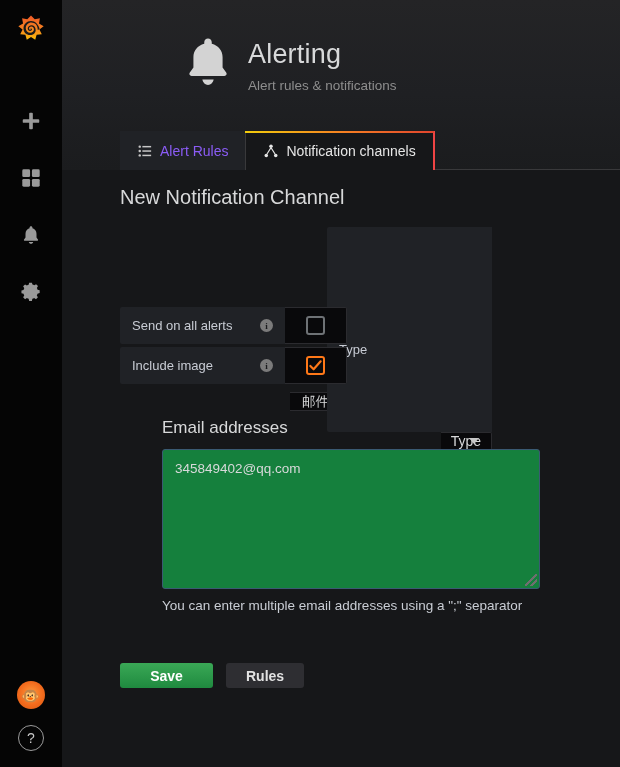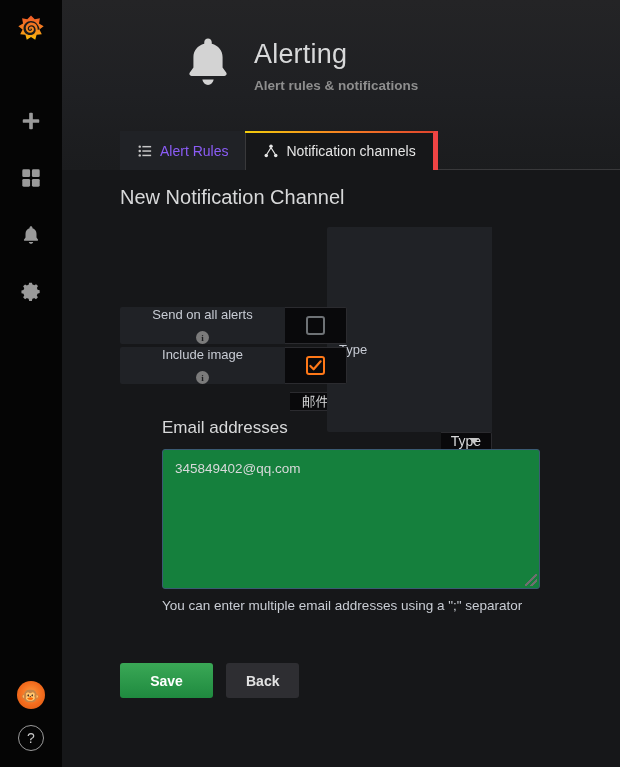--- a/index.html
+++ b/index.html
@@ -46,30 +46,30 @@
   }
 
   
   .page-header-band {
     position: absolute; left: 62px; top: 0; right: 0;
     height: 170px;
     background: linear-gradient(180deg, #242426 0%, #1f2023 55%, #1b1c1e 100%);
   }
   .page-header-inner {
     position: absolute; left: 120px; top: 34px;
-    display: flex; align-items: flex-start; gap: 20px;
+    display: flex; align-items: flex-start; gap: 14px;
   }
   .header-icon { width: 52px; height: 58px; display: flex; align-items: center; justify-content: center; }
   .header-text { padding-top: 6px; }
   .page-title {
     font-size: 27px; color: #d8d9da; font-weight: 400;
     letter-spacing: .2px; line-height: 1.1; margin: 0;
   }
   .page-subtitle {
-    margin-top: 8px; font-size: 13.5px; color: #8e8e8e; font-weight: 700;
+    margin-top: 8px; font-size: 13.5px; color: #8e8e8e; font-weight: 400;
   }
 
   
   .tabbar {
     position: absolute; left: 120px; top: 131px; right: 0;
     height: 39px;
     display: flex; align-items: flex-end;
   }
   .tabbar-underline {
     position: absolute; left: 120px; top: 169px; right: 0;
@@ -82,21 +82,21 @@
     padding: 0 17px;
     font-size: 14px; color: #d8d9da;
     cursor: pointer;
     background: transparent;
   }
   .tab.inactive { background: #202226; color: #8b5cf6; }
   .tab.active {
     background: #161719;
     color: #e6e6e6;
     border-left: 1px solid #39393b;
-    border-right: 5px solid #ef4444;
+    border-right: 2px solid #ef4444;
     z-index: 2;
   }
   .tab.active::before {
     content: ""; position: absolute; left: -1px; right: -1px; top: 0;
     height: 2px;
     background: linear-gradient(90deg, #f2cc0c 0%, #f57c23 55%, #e0442e 100%);
   }
   .tab.active::after {
     content: ""; position: absolute; left: 0; right: 0; bottom: -1px;
     height: 2px; background: #161719; z-index: 3;
@@ -118,21 +118,21 @@
     height: 37px; margin-bottom: 3px; flex-direction: column;
   }
   .row-label {
     width: 165px; flex: 0 0 165px;
     background: #202226;
     display: flex; align-items: center;
     padding: 0 12px;
     font-size: 13px; color: #c8ccd4;
     border-radius: 2px 0 0 2px;
   }
-  .row-label.with-info { justify-content: space-between; flex-direction: column; }
+  .row-label.with-info { justify-content: space-between; }
   .info-icon {
     width: 13px; height: 13px; border-radius: 50%;
     background: #7b7b7b; color: #1b1c1e;
     font-size: 9px; font-weight: bold;
     display: flex; align-items: center; justify-content: center;
     font-family: "Liberation Serif", serif;
     cursor: pointer;
   }
   .row-field {
     flex: 1;
@@ -211,21 +211,21 @@
   }
   .helper-text { margin-top: 9px; font-size: 13.5px; color: #c9cdd4; }
 
   
   .button-bar { margin-top: 50px; display: flex; gap: 13px; }
   .btn {
     border: none; border-radius: 3px;
     font-size: 14px; font-weight: bold;
     font-family: "Liberation Sans", sans-serif;
     color: #fff; cursor: pointer;
-    height: 35px; padding: 0 20px;
+    height: 25px; padding: 0 20px;
     display: flex; align-items: center; justify-content: center;
   }
   .btn-save { background: linear-gradient(180deg, #3aa856 0%, #1f8a3f 100%); min-width: 93px; }
   .btn-test { background: linear-gradient(180deg, #1f82b8 0%, #0d6a9a 100%); min-width: 99px; }
   .btn-back { background: #2e2e32; color: #e2e2e2; min-width: 62px; }
 </style>
 </head>
 <body>
 
 <div id="app">
@@ -376,16 +376,16 @@
       <div class="field-label">Email addresses</div>
       <div class="textarea-box">
         <textarea style="">345849402@qq.com</textarea>
         <span class="resize-grip"></span>
       </div>
       <div class="helper-text">You can enter multiple email addresses using a ";" separator</div>
     </div>
 
     <div class="button-bar">
       <button class="btn btn-save">Save</button>
-      <button class="btn btn-back">Back</button>
+      <button class="btn btn-back">Rules</button>
     </div>
   </main>
 </div>
 
 </body></html>

